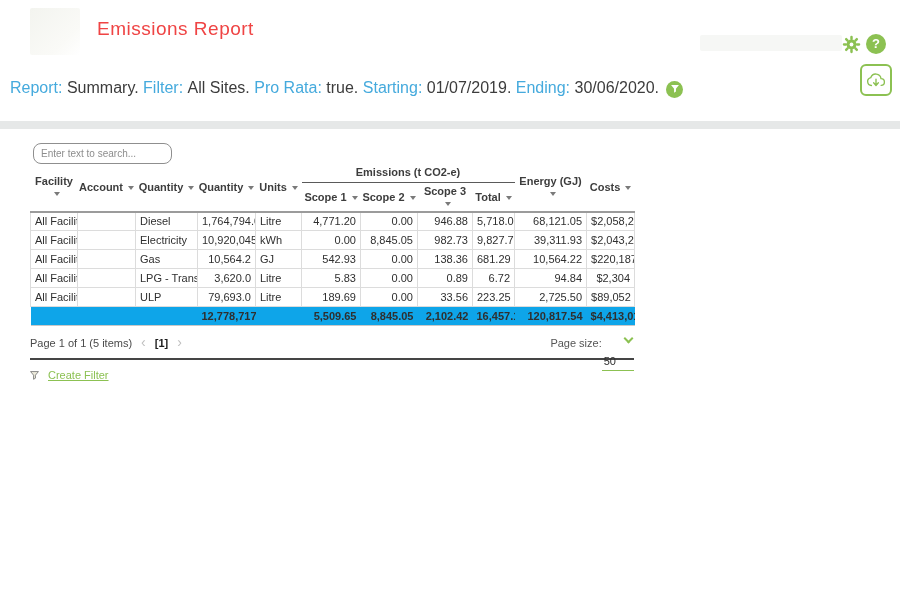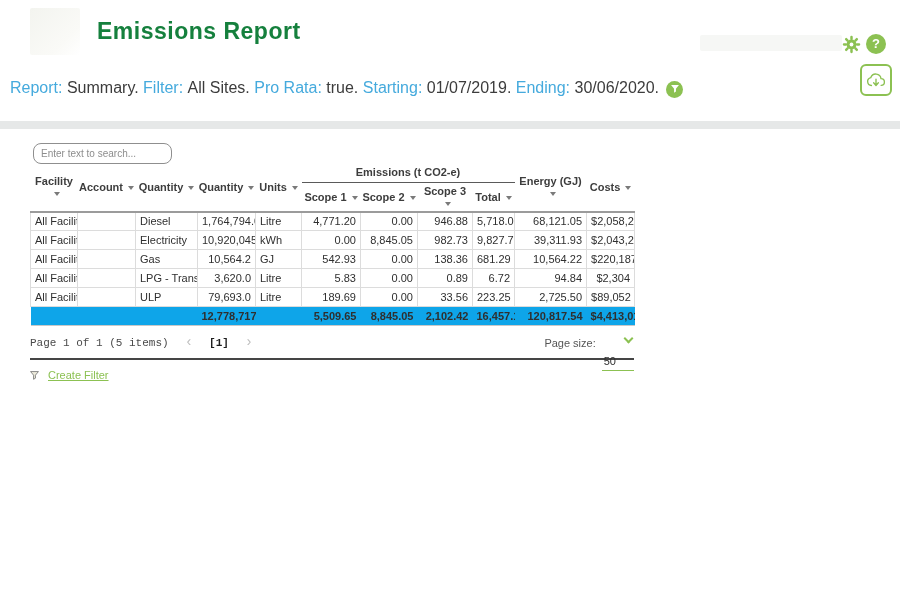--- a/index.html
+++ b/index.html
@@ -2,22 +2,22 @@
 <html><head>
 <meta charset="utf-8">
 <style>
   * { margin:0; padding:0; box-sizing:border-box; }
   body { background:#fff; font-family:"Liberation Sans", sans-serif; }
   .screen { position:relative; width:900px; height:600px; background:#ffffff; overflow:hidden; }
 
   
   .logo-ph { position:absolute; left:30px; top:8px; width:50px; height:47px;
     background:linear-gradient(135deg,#f3f4ef 0%,#fafaf7 70%,#ffffff 100%); border-radius:2px; }
-  .page-title { position:absolute; left:97px; top:18px; font-size:23px; font-weight:700;
-    letter-spacing:0.5px; color:#15803d; }
+  .page-title { position:absolute; left:97px; top:18px; font-size:19px; font-weight:400;
+    letter-spacing:0.5px; color:#ef4444; }
   .blur-box { position:absolute; left:700px; top:35px; width:142px; height:16px;
     background:#f6f7f5; border-radius:2px; }
   .gear-btn { position:absolute; left:842px; top:35px; width:19px; height:19px; cursor:pointer; }
   .help-btn { position:absolute; left:866px; top:34px; width:20px; height:20px; border-radius:50%;
     background:#8cc152; color:#fff; font-size:13px; font-weight:700; text-align:center;
     line-height:20px; cursor:pointer; }
   .download-btn { position:absolute; left:860px; top:64px; width:32px; height:32px;
     border:2px solid #8cc152; border-radius:6px; background:#fff; display:flex;
     align-items:center; justify-content:center; cursor:pointer; }
 
@@ -52,24 +52,24 @@
   td.c-left { text-align:left; }
   td.c-right { text-align:right; }
   tr.totals td { background:#0ea5e9; font-weight:700; border-left:none; border-right:none;
     border-bottom:1px solid #c8c8c8; }
   tr.totals td.qty-total { padding-right:26px; }
 
   
   .pager { position:absolute; left:30px; top:334px; width:604px; display:flex;
     justify-content:space-between; align-items:center; font-size:11px; color:#4a4a4a;
     padding-bottom:7px; border-bottom:2px solid #454545; height:26px; }
-  .pager-left { display:flex; gap:16px;font-family:Liberation Mono, monospace; }
+  .pager-left { display:flex; gap:9px; }
   .pager-nav { color:#bfbfbf; font-size:14px; line-height:11px; cursor:pointer; }
   .pager-page { font-weight:700; color:#1e1e1e; cursor:pointer; }
-  .pager-right { display:flex; align-items:center; gap:6px; color:#555; }
+  .pager-right { display:flex; align-items:center; color:#555; }
   .page-size { display:inline-flex; align-items:center; gap:9px;
     border-bottom:1px solid #8cc152; padding:0 2px 3px 2px; cursor:pointer; }
   .page-size .val { color:#2f2f2f;margin-top:40px; }
   .chev-down { display:inline-block; width:7px; height:7px; border-right:2px solid #8cc152;
     border-bottom:2px solid #8cc152; transform:rotate(45deg); margin-top:-4px; }
 
   
   .create-filter { position:absolute; left:29px; top:369px; display:flex; align-items:center;
     gap:8px; font-size:11px; }
   .create-filter a { color:#8cc152; text-decoration:underline; cursor:pointer; }

